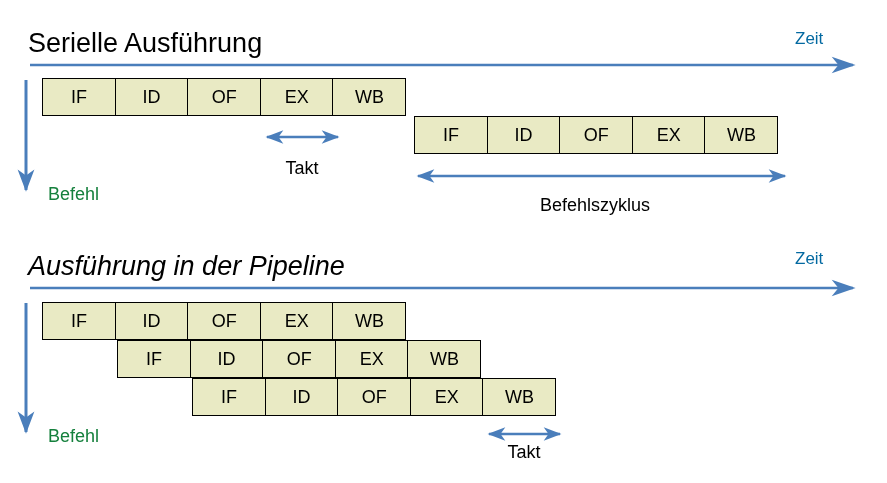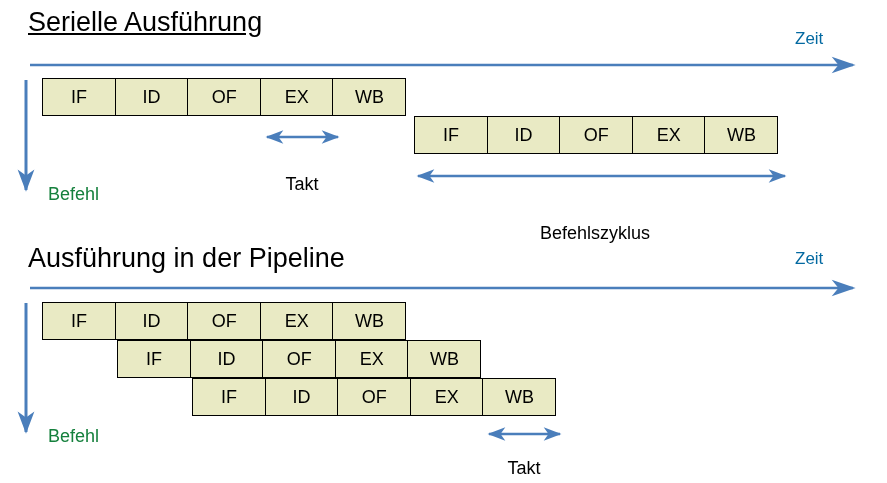--- a/index.html
+++ b/index.html
@@ -48,21 +48,20 @@
     color: #15803d;
   }
 
   .measure-label {
     position: absolute;
     font-size: 18px;
     line-height: 1;
     white-space: nowrap;
     text-align: center;
     color: #000000;
-    margin-top: 16px;
   }
 
   .stage-row {
     position: absolute;
     display: flex;
     height: 26px;
   }
 
   .stage-box {
     width: 74px;
@@ -86,21 +85,21 @@
     pointer-events: none;
   }
 </style>
 </head>
 <body>
 
 <div class="canvas">
 
   <div>
 
-    <div class="section-title" style="left:28px; top:9px;text-decoration:underline;">Serielle Ausführung</div>
+    <div class="section-title" style="left:28px; top:30px;">Serielle Ausführung</div>
 
     <div class="axis-label" style="left:795px; top:30px;">Zeit</div>
 
     <div class="plain-label" style="left:48px; top:185px;">Befehl</div>
 
     <div class="stage-row" style="left:42px; top:78px;">
       <div class="stage-box">IF</div>
       <div class="stage-box">ID</div>
       <div class="stage-box">OF</div>
       <div class="stage-box">EX</div>
@@ -110,26 +109,26 @@
     <div class="stage-row" style="left:414px; top:116px;">
       <div class="stage-box">IF</div>
       <div class="stage-box">ID</div>
       <div class="stage-box">OF</div>
       <div class="stage-box">EX</div>
       <div class="stage-box">WB</div>
     </div>
 
     <div class="measure-label" style="left:252px; top:159px; width:100px;">Takt</div>
 
-    <div class="measure-label" style="left:495px; top:208px; width:200px;">Befehlszyklus</div>
+    <div class="measure-label" style="left:495px; top:196px; width:200px;">Befehlszyklus</div>
   </div>
 
   <div>
 
-    <div class="section-title" style="left:28px; top:245px;">Ausführung in der Pipeline</div>
+    <div class="section-title" style="left:28px; top:253px;font-style:italic;">Ausführung in der Pipeline</div>
 
     <div class="axis-label" style="left:795px; top:250px;">Zeit</div>
 
     <div class="plain-label" style="left:48px; top:427px;">Befehl</div>
 
     <div class="stage-row" style="left:42px; top:302px;">
       <div class="stage-box">IF</div>
       <div class="stage-box">ID</div>
       <div class="stage-box">OF</div>
       <div class="stage-box">EX</div>

